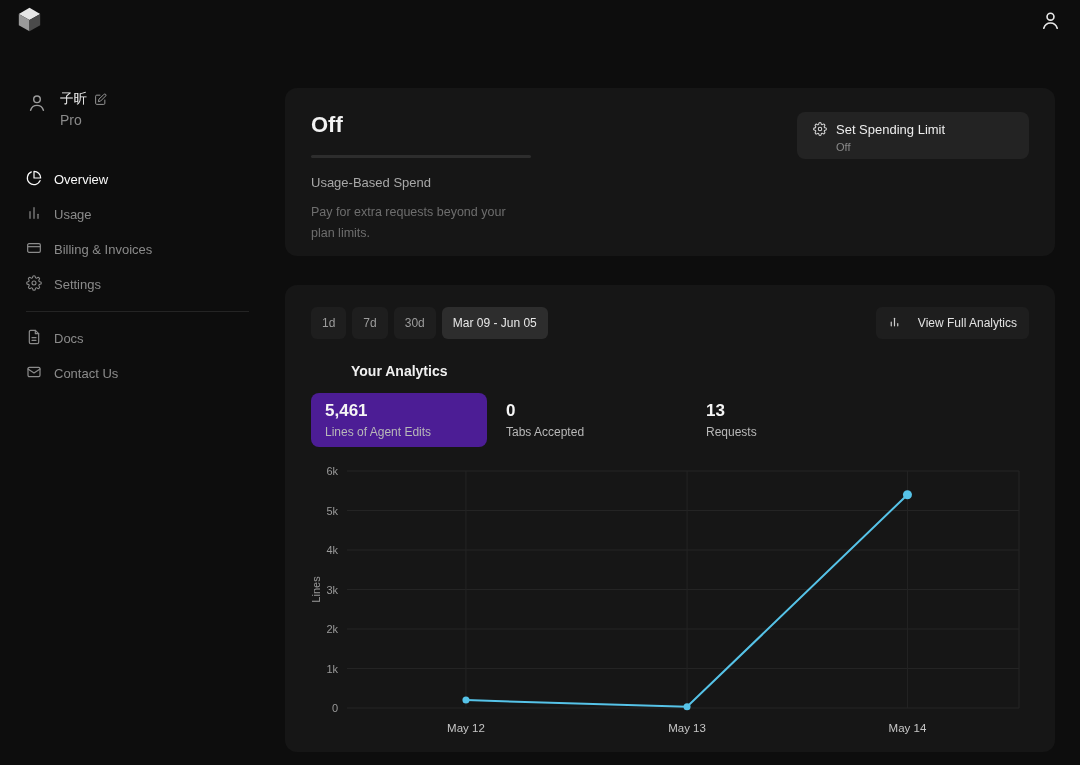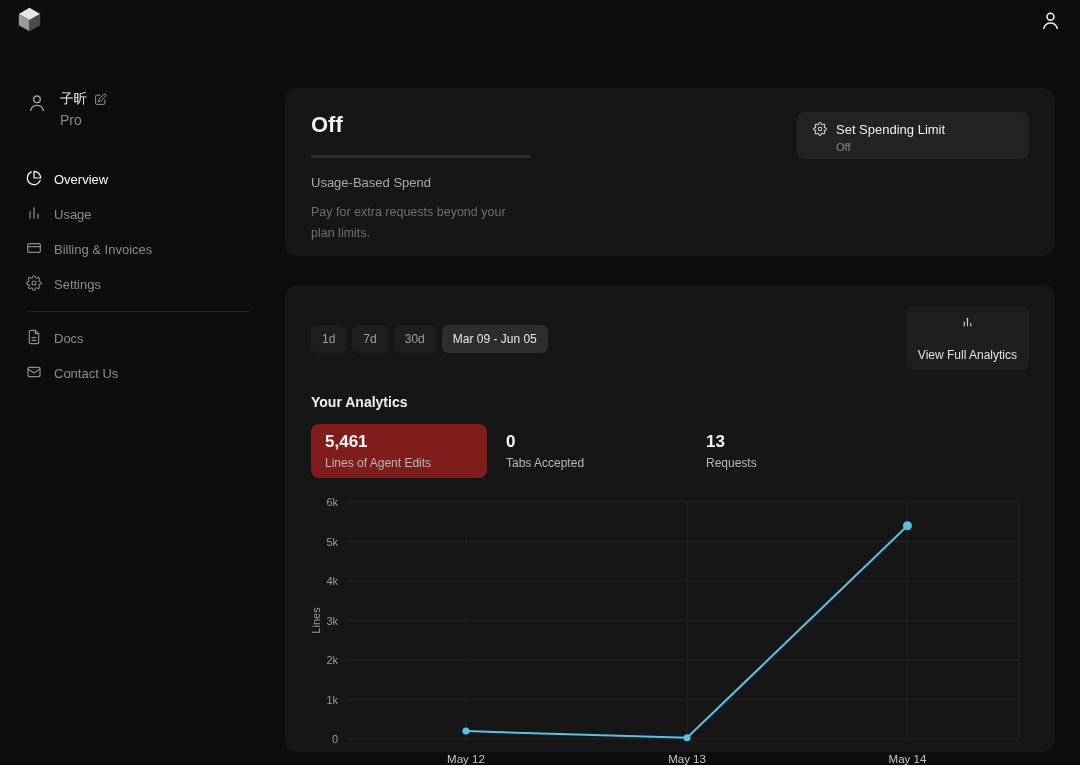--- a/index.html
+++ b/index.html
@@ -38,32 +38,32 @@
   .metric-label { margin-top:17px; font-size:13px; color:#d2d2d2; }
   .metric-label.dim { color:#a8a8a8; }
   .metric-desc { margin-top:12px; font-size:12.5px; color:#6e6e6e; line-height:1.7; }
   .spend-btn { margin-left:auto; background:#232323; border:none; border-radius:8px;
                padding:10px 16px; height:47px; text-align:left; cursor:pointer; min-width:232px;
                font-family:inherit; }
   .spend-row1 { display:flex; align-items:flex-start; gap:9px; color:#ededed; font-size:13px; font-weight:500; }
   .spend-row1 svg { color:#d8d8d8; }
   .spend-status { margin-left:23px; margin-top:2px; font-size:11px; color:#8a8a8a; }
   .card2 { margin-top:29px; padding:22px 26px; height:467px; }
-  .filters { display:flex; align-items:center; gap:6px; }
+  .filters { display:flex; gap:6px; }
   .chip { background:#1e1e1e; color:#9c9c9c; font-size:12px; padding:7px 11px; border-radius:6px;
           border:none; cursor:pointer; font-family:inherit; }
   .chip.selected { background:#2d2d2d; color:#e8e8e8; }
   .view-btn { margin-left:auto; display:flex; align-items:center; gap:17px; background:#1e1e1e;
               color:#e3e3e3; font-size:12px; padding:8px 12px; border-radius:6px; border:none;
-              cursor:pointer; font-family:inherit;flex-direction:column; }
+              cursor:pointer; font-family:inherit; }
   .view-btn svg { color:#cfcfcf; }
-  .analytics-title { margin-top:24px; font-size:14px; font-weight:bold; color:#f0f0f0; }
+  .analytics-title { margin-top:24px; font-size:14px; font-weight:bold; color:#f0f0f0;margin-left:40px; }
   .stats { display:flex; margin-top:14px; align-items:stretch; }
   .stat { width:176px; padding:8px 0; margin-right:24px; }
-  .stat.box { background:#7f1d1d; border-radius:8px; padding:8px 14px; margin-right:19px; }
+  .stat.box { background:#4c1d95; border-radius:8px; padding:8px 14px; margin-right:19px; }
   .stat-value { font-size:17px; font-weight:bold; color:#f5f5f5; }
   .stat-label { font-size:12px; color:#b8b8b8; margin-top:4px; }
   .chart-wrap { margin-top:14px; }
   .chart { display:block; }
   .tick { fill:#9a9a9a; font-size:11px; font-family:"Liberation Sans",sans-serif; }
   .xtick { fill:#c6c6c6; font-size:11.5px; font-family:"Liberation Sans",sans-serif; }
 </style>
 </head>
 <body>
 

